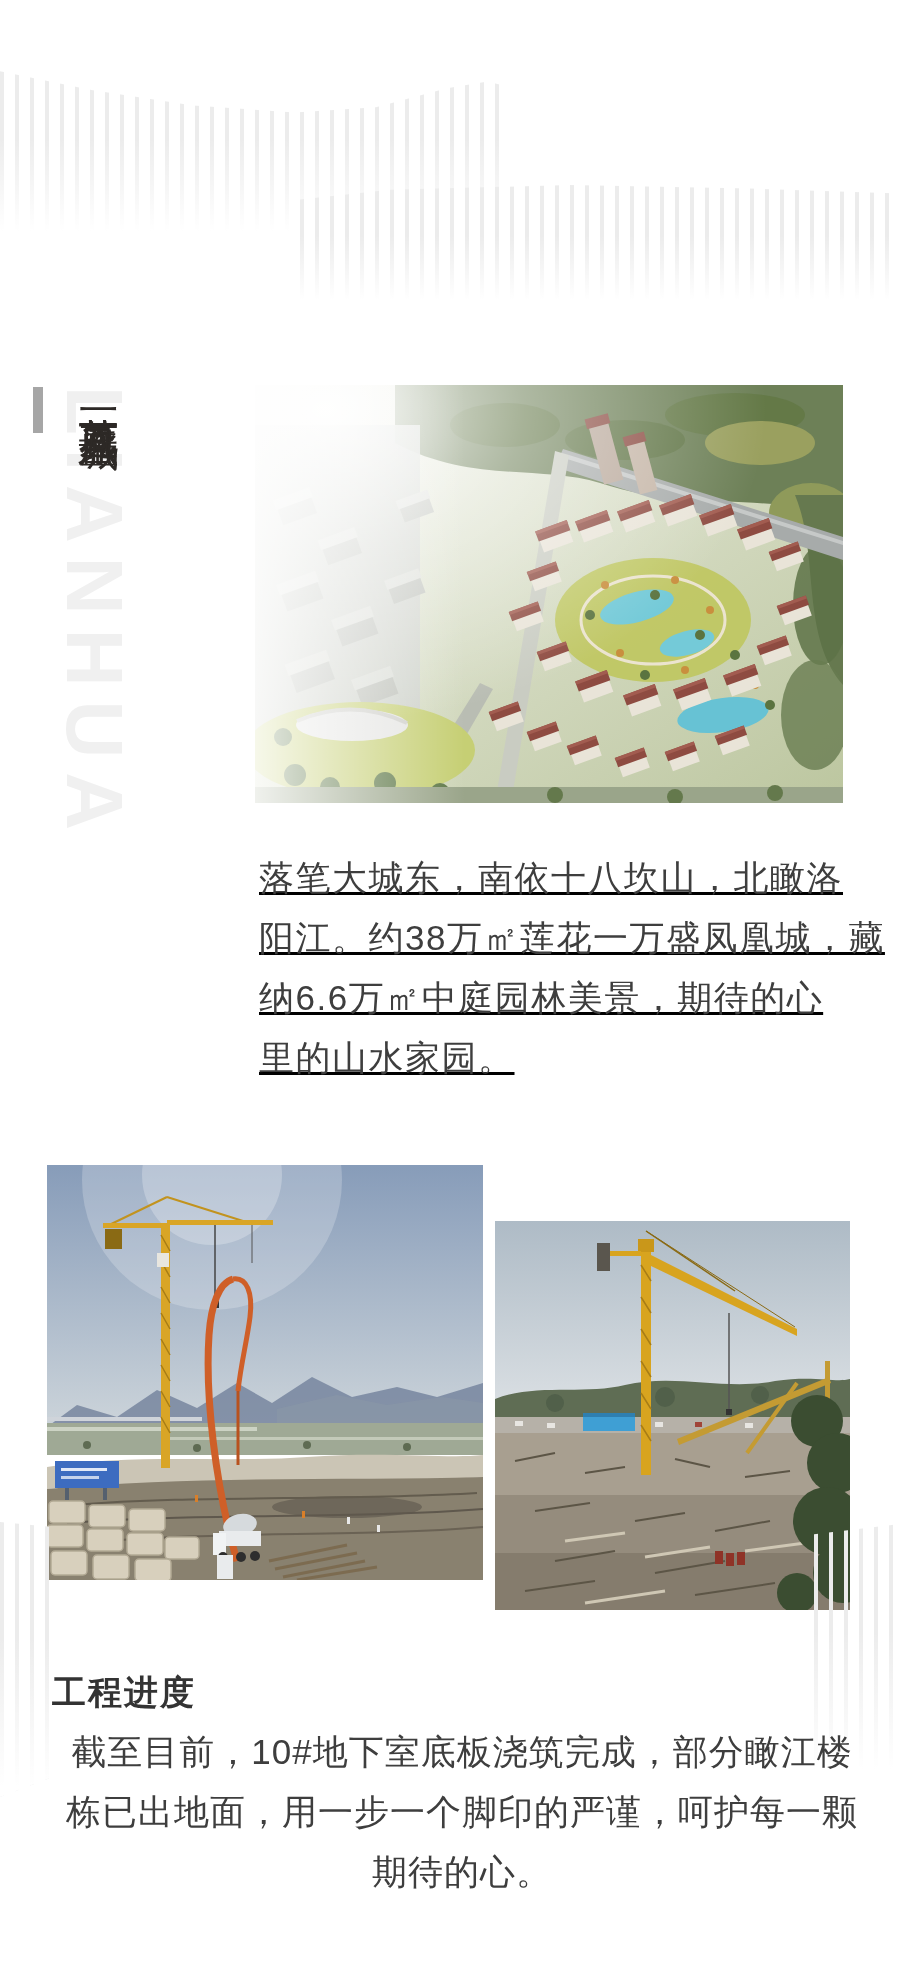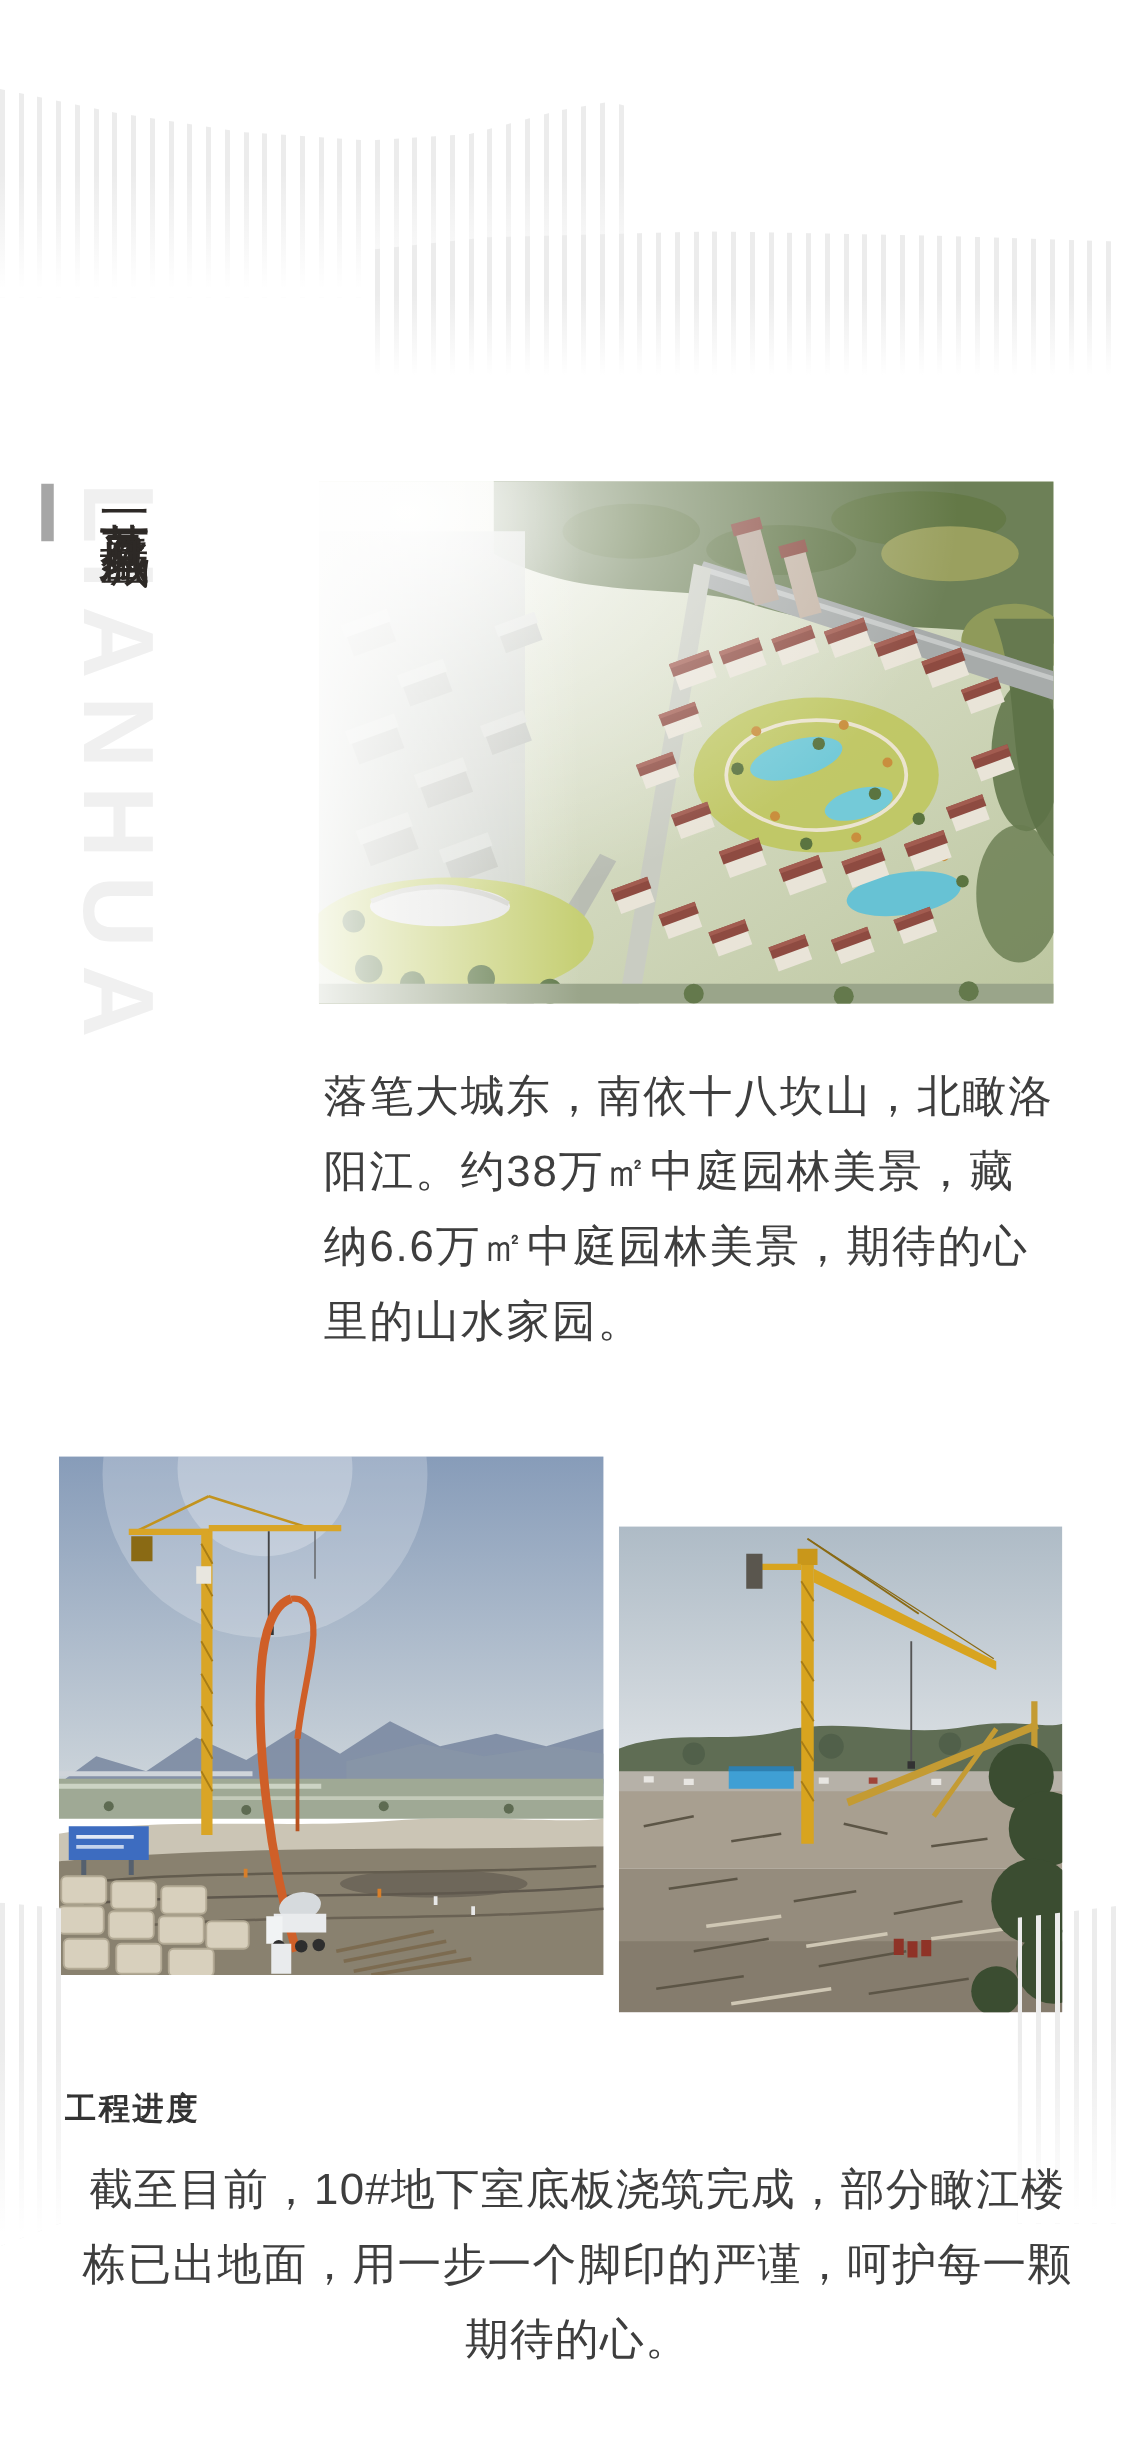--- a/index.html
+++ b/index.html
@@ -29,23 +29,23 @@
         font-size:40px;letter-spacing:2px;color:#2d2926;font-weight:500;}
 
   
   .photo{position:absolute;overflow:hidden;}
   #aerial-photo{left:255px;top:385px;width:588px;height:418px;}
   #site-photo-left{left:47px;top:1165px;width:436px;height:415px;}
   #site-photo-right{left:495px;top:1221px;width:355px;height:389px;}
   .photo svg{display:block;width:100%;height:100%;}
 
   
-  #intro{position:absolute;left:259px;top:848px;width:600px;z-index:2;}
+  #intro{position:absolute;left:259px;top:848px;width:600px;z-index:2;text-decoration:underline;}
   .body-line{font-size:35px;line-height:60px;letter-spacing:1.5px;color:#3e3e3e;white-space:nowrap;}
-  #progress-heading{position:absolute;left:52px;top:1670px;font-size:25px;font-weight:bold;
+  #progress-heading{position:absolute;left:52px;top:1670px;font-size:34px;font-weight:bold;
         color:#333333;letter-spacing:2px;z-index:2;}
   #progress-text{position:absolute;left:52px;top:1722px;width:820px;z-index:2;text-align:center;}
   #progress-text .body-line{letter-spacing:1px;}
 </style>
 </head>
 <body>
 
 <div id="page">
 
   <div id="band-a" class="stripes"></div>
@@ -183,21 +183,21 @@
         <circle cx="420" cy="412" r="8" fill="#64794c"></circle>
       <circle cx="520" cy="408" r="8" fill="#64794c"></circle>
 
       <rect width="588" height="418" fill="url(#ah)"></rect>
       <rect width="210" height="418" fill="url(#al)"></rect>
     </svg>
   </div>
 
   <div id="intro">
     <div class="body-line">落笔大城东，南依十八坎山，北瞰洛</div>
-    <div class="body-line">阳江。约38万㎡中庭园林美景，藏</div>
+    <div class="body-line">阳江。约38万㎡莲花一万盛凤凰城，藏</div>
     <div class="body-line">纳6.6万㎡中庭园林美景，期待的心</div>
     <div class="body-line">里的山水家园。</div>
   </div>
 
   <div id="site-photo-left" class="photo">
     <svg viewBox="0 0 436 415" preserveAspectRatio="none">
       <defs>
         <linearGradient id="sk1" x1="0" y1="0" x2="0" y2="1">
           <stop offset="0" stop-color="#879cb9"></stop>
             <stop offset="1" stop-color="#ccd4da"></stop>

